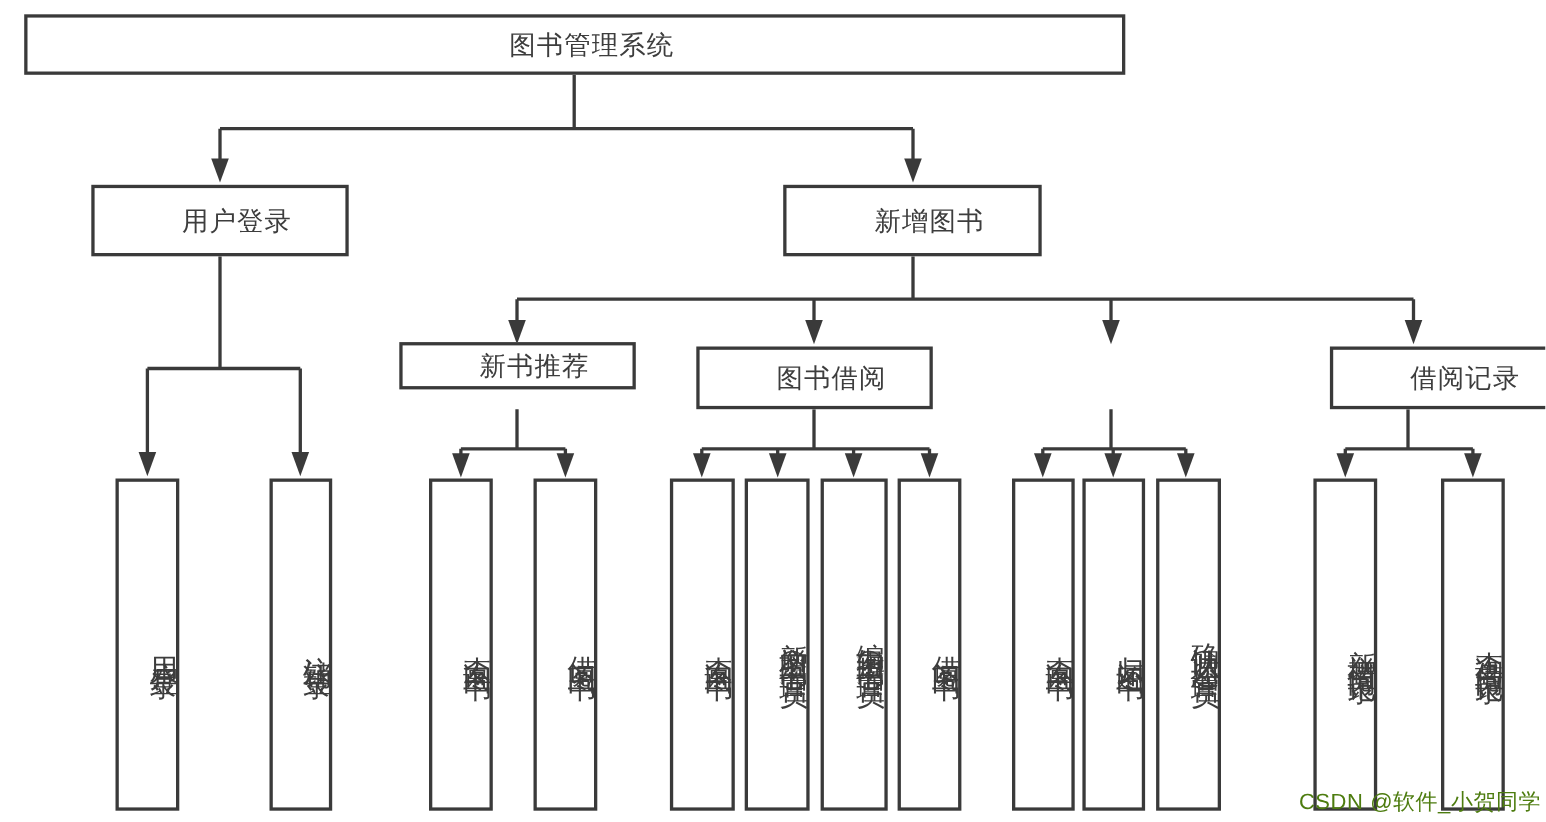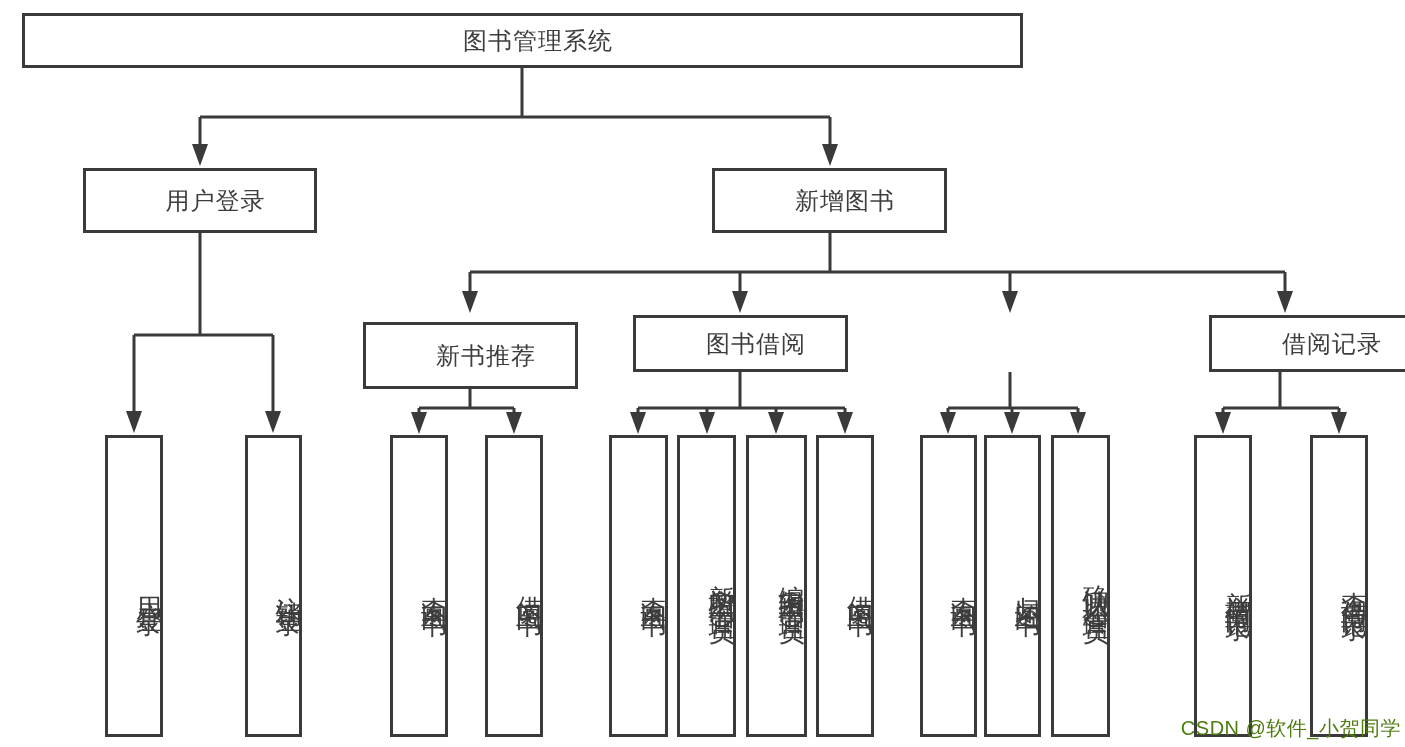--- a/index.html
+++ b/index.html
@@ -112,21 +112,21 @@
     <span>图书管理系统</span>
   </div>
 
   <div class="node h" style="left:83px; top:168px; width:234px; height:65px;">
     <span>用户登录</span>
   </div>
   <div class="node h" style="left:712px; top:168px; width:235px; height:65px;">
     <span>新增图书</span>
   </div>
 
-  <div class="node h" style="left:363px; top:322px; width:215px; height:67px;">
+  <div class="node h" style="left:363px; top:311px; width:215px; height:43px;">
     <span>新书推荐</span>
   </div>
   <div class="node h" style="left:633px; top:315px; width:215px; height:57px;">
     <span>图书借阅</span>
   </div>
   <div class="node h" style="left:1173px; top:315px; width:215px; height:57px;margin-left:36px;">
     <span>借阅记录</span>
   </div>
 
   <div class="node leaf" style="left:105px; width:58px;">

